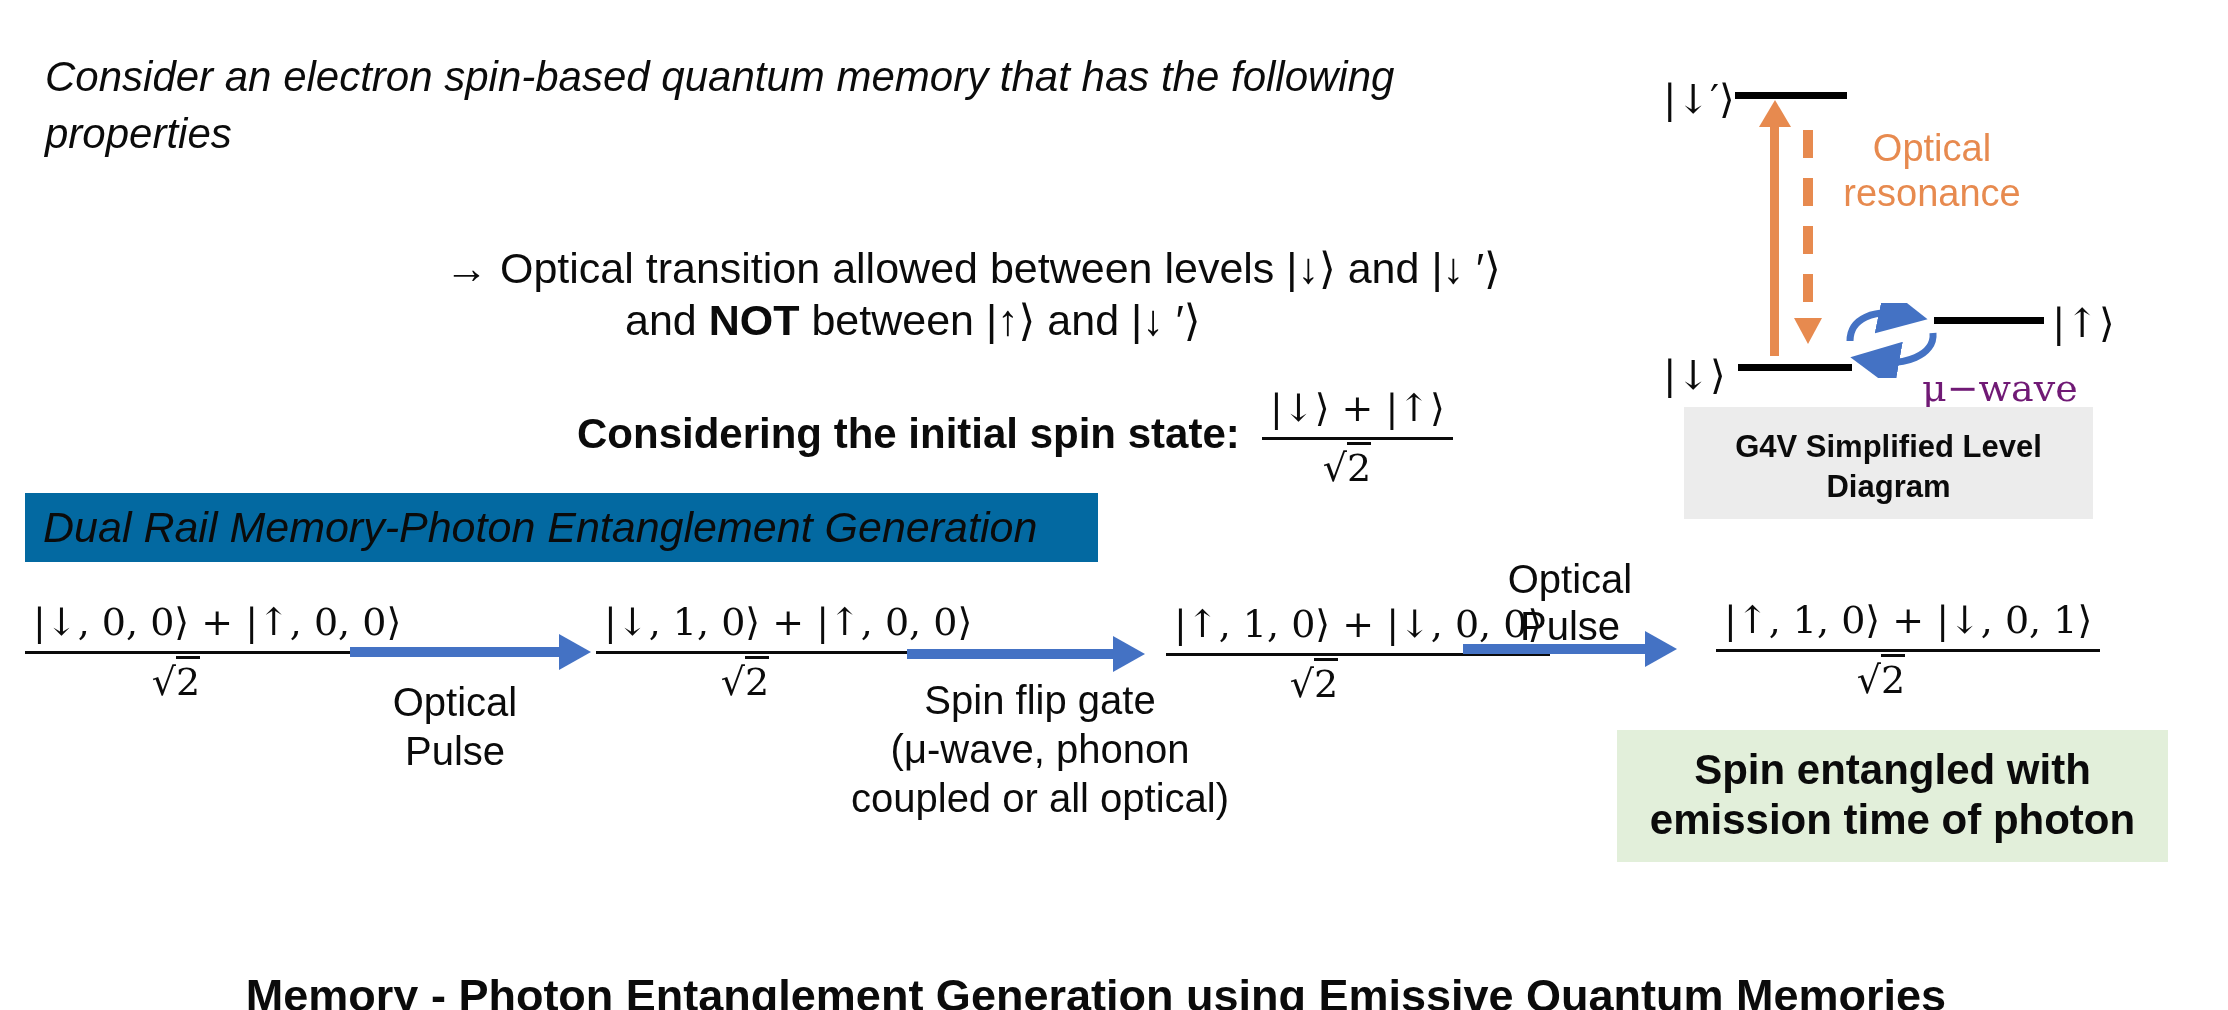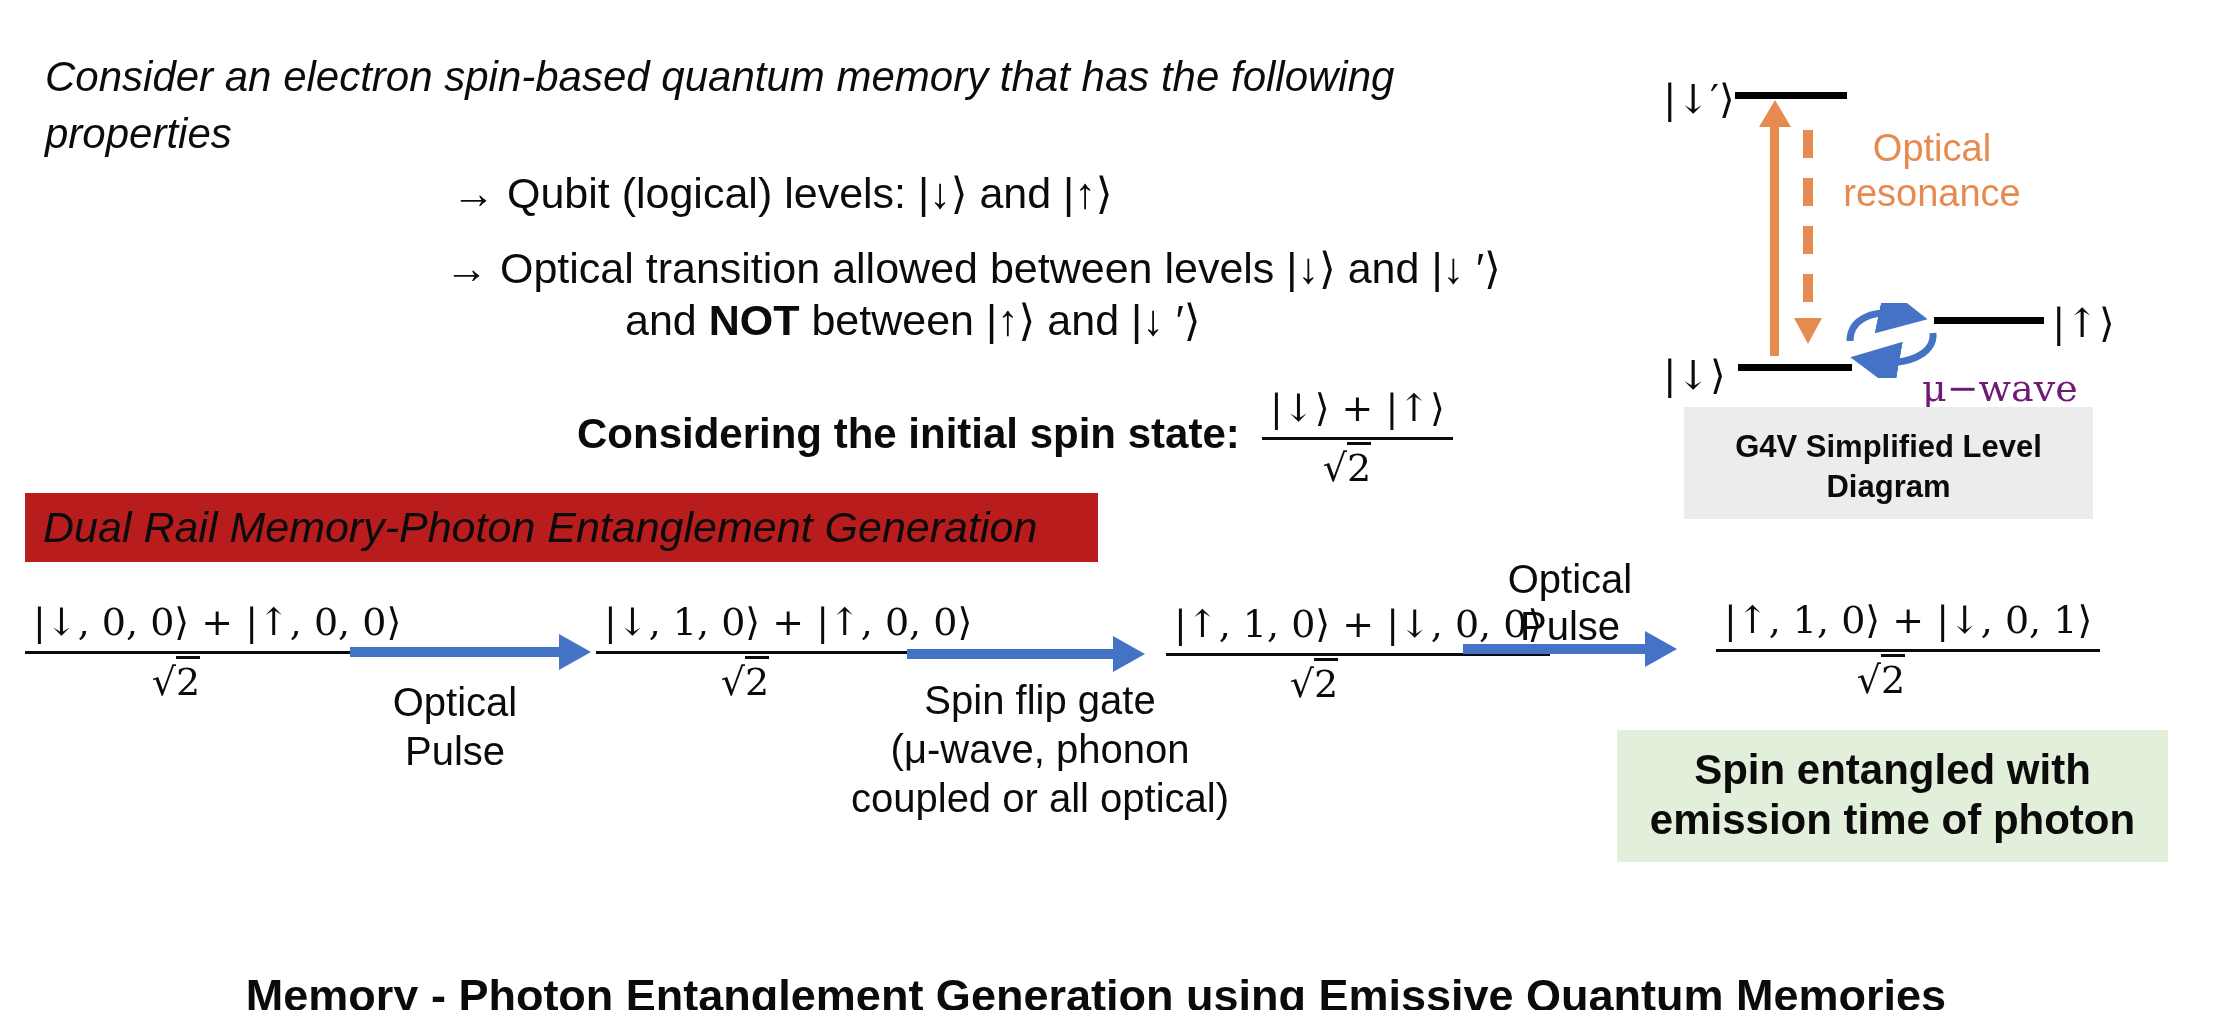--- a/index.html
+++ b/index.html
@@ -26,21 +26,21 @@
   .frac .den { display:block; margin-top:6px; }
   .radicand { border-top:3px solid #0b0b0b; padding-top:1px; }
 
   .frac-init  { left:1262px; top:386px; width:170px; }
   .frac-s1 { left:25px;   top:600px; width:302px; }
   .frac-s2 { left:596px;  top:600px; width:298px; }
   .frac-s3 { left:1166px; top:602px; width:296px; }
   .frac-s4 { left:1716px; top:598px; width:330px; }
 
   
-  .banner { left:25px; top:493px; width:1073px; height:69px; background:#b91c1c;
+  .banner { left:25px; top:493px; width:1073px; height:69px; background:#0369a1;
             display:flex; align-items:center; padding-left:18px; box-sizing:border-box;
             font-size:43px; font-style:italic; white-space:nowrap; }
 
   
   .harrow { height:10px; background:#4472C4; }
   .harrow::after { content:""; position:absolute; left:100%; top:50%; transform:translateY(-50%);
                    border-left:32px solid #4472C4; border-top:18px solid transparent; border-bottom:18px solid transparent; }
   .arr1 { left:350px; top:647px; width:209px; }
   .arr2 { left:907px; top:649px; width:206px; }
   .arr3 { left:1463px; top:644px; width:182px; }
@@ -85,21 +85,20 @@
 </head>
 <body>
 
 <div id="canvas">
 
   <div class="abs intro">
     <div>Consider an electron spin-based quantum memory that has the following</div>
     <div>properties</div>
   </div>
 
-  <div class="abs bullet b1">→ Qubit (logical) levels: |↓⟩ and |↑⟩</div>
   <div class="abs bullet b2a">→ Optical transition allowed between levels |↓⟩ and |↓ ′⟩</div>
   <div class="abs bullet b2b"><span>and </span><span class="bold">NOT</span><span> between |↑⟩ and |↓ ′⟩</span></div>
 
   <div class="abs considering">Considering the initial spin state:</div>
   <div class="abs frac frac-init">
     <span class="num">|↓⟩ + |↑⟩</span>
     <span class="den"><span>√</span><span class="radicand">2</span></span>
   </div>
 
   <div class="abs banner">

